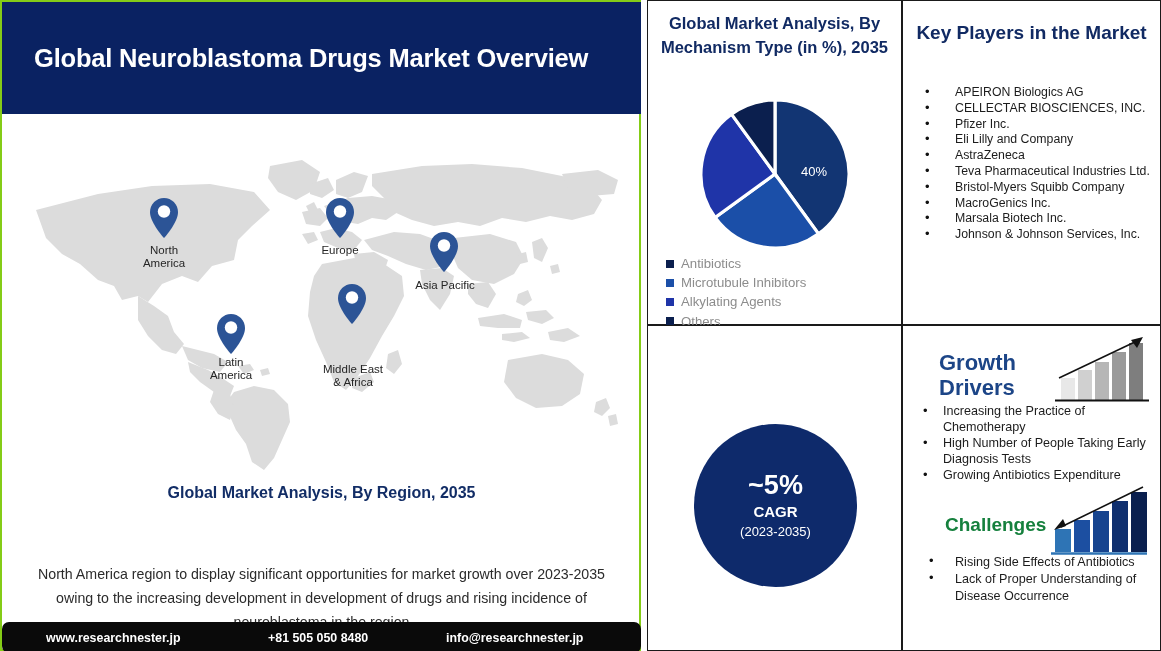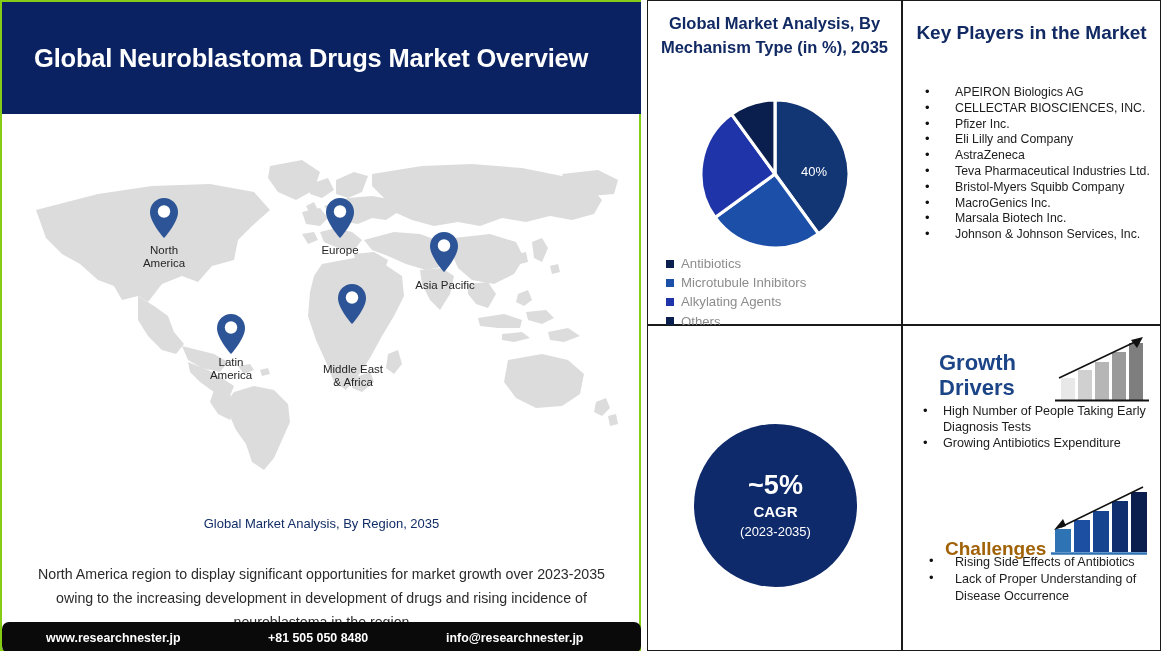--- a/index.html
+++ b/index.html
@@ -16,21 +16,21 @@
 
   #map-area{position:absolute;left:0;top:112px;width:639px;height:368px;overflow:hidden;}
   #world-map{position:absolute;left:0;top:0;}
 
   .pin{position:absolute;width:28px;height:40px;}
   .pin svg{display:block;}
   .region-label{position:absolute;text-align:center;color:#262626;
     font-size:11.5px;line-height:13px;white-space:pre-line;}
 
   #left-caption{position:absolute;left:0;top:482px;width:639px;text-align:center;
-    color:#122d66;font-size:13px;font-weight:normal;margin-top:32px;}
+    color:#122d66;font-size:16px;font-weight:bold;}
   #left-body{position:absolute;left:36px;top:560px;width:567px;text-align:center;
     color:#2b2b2b;font-size:14.2px;line-height:24px;}
 
   #footer-bar{position:absolute;left:0;top:620px;width:639px;height:31px;background:#0a0a0a;border-radius:7px;}
   #footer-bar .fitem{position:absolute;top:0;height:31px;display:flex;align-items:center;
     color:#fff;font-size:12.4px;font-weight:bold;}
   #footer-web{left:44px;}
   #footer-phone{left:266px;}
   #footer-mail{left:444px;}
 
@@ -71,21 +71,21 @@
 
   #drivers-title{position:absolute;left:36px;top:24px;width:110px;
     color:#1c4587;font-size:22px;font-weight:bold;line-height:25px;}
   #drivers-icon{position:absolute;left:150px;top:8px;}
   #drivers-list{position:absolute;left:8px;top:78px;width:248px;margin:0;padding:0;list-style:none;}
   #drivers-list li{position:relative;padding-left:32px;color:#1c1c1c;
     font-size:12.6px;line-height:15.8px;margin-bottom:0.5px;}
   #drivers-list li:before{content:"\2022";position:absolute;left:12px;top:-1px;font-size:13px;color:#111;}
 
   #challenges-title{position:absolute;left:42px;top:188px;
-    color:#a16207;font-size:19px;font-weight:bold;margin-top:24px;}
+    color:#15803d;font-size:19px;font-weight:bold;}
   #challenges-icon{position:absolute;left:142px;top:158px;}
   #challenges-list{position:absolute;left:8px;top:228px;width:250px;margin:0;padding:0;list-style:none;}
   #challenges-list li{position:relative;padding-left:44px;color:#1c1c1c;
     font-size:12.6px;line-height:16.4px;margin-bottom:1px;}
   #challenges-list li:before{content:"\2022";position:absolute;left:18px;top:-1px;font-size:13px;color:#111;}
 </style>
 </head>
 <body>
 
 <div id="root">
@@ -287,20 +287,21 @@
         <rect x="42" y="28" width="14" height="38" fill="#b6b6b6"></rect>
         <rect x="59" y="18" width="14" height="48" fill="#9a9a9a"></rect>
         <rect x="76" y="9" width="14" height="57" fill="#7e7e7e"></rect>
         <line x1="2" y1="66.5" x2="96" y2="66.5" stroke="#111" stroke-width="2"></line>
         <line x1="6" y1="44" x2="86" y2="6" stroke="#111" stroke-width="1.6"></line>
         <polygon points="90,3 78,6 84,14" fill="#111"></polygon>
       </svg>
     </div>
 
     <ul id="drivers-list">
+      <li>Increasing the Practice of Chemotherapy</li>
       <li>High Number of People Taking Early Diagnosis Tests</li>
       <li>Growing Antibiotics Expenditure</li>
     </ul>
 
     <div id="challenges-icon">
       <svg width="104" height="72" viewBox="0 0 104 72">
         <rect x="10" y="45" width="16" height="23" fill="#2e74b5"></rect>
         <rect x="29" y="36" width="16" height="32" fill="#1c4fa1"></rect>
         <rect x="48" y="27" width="16" height="41" fill="#16448f"></rect>
         <rect x="67" y="17" width="16" height="51" fill="#0f2f6e"></rect>

